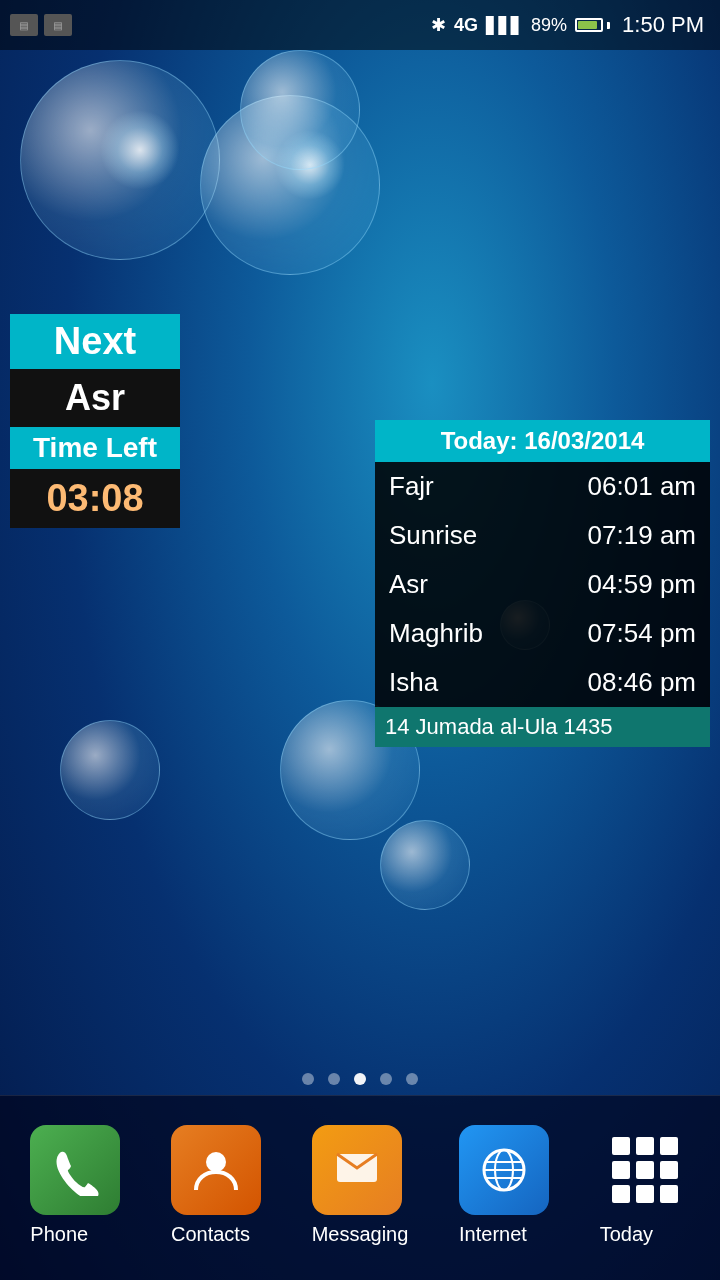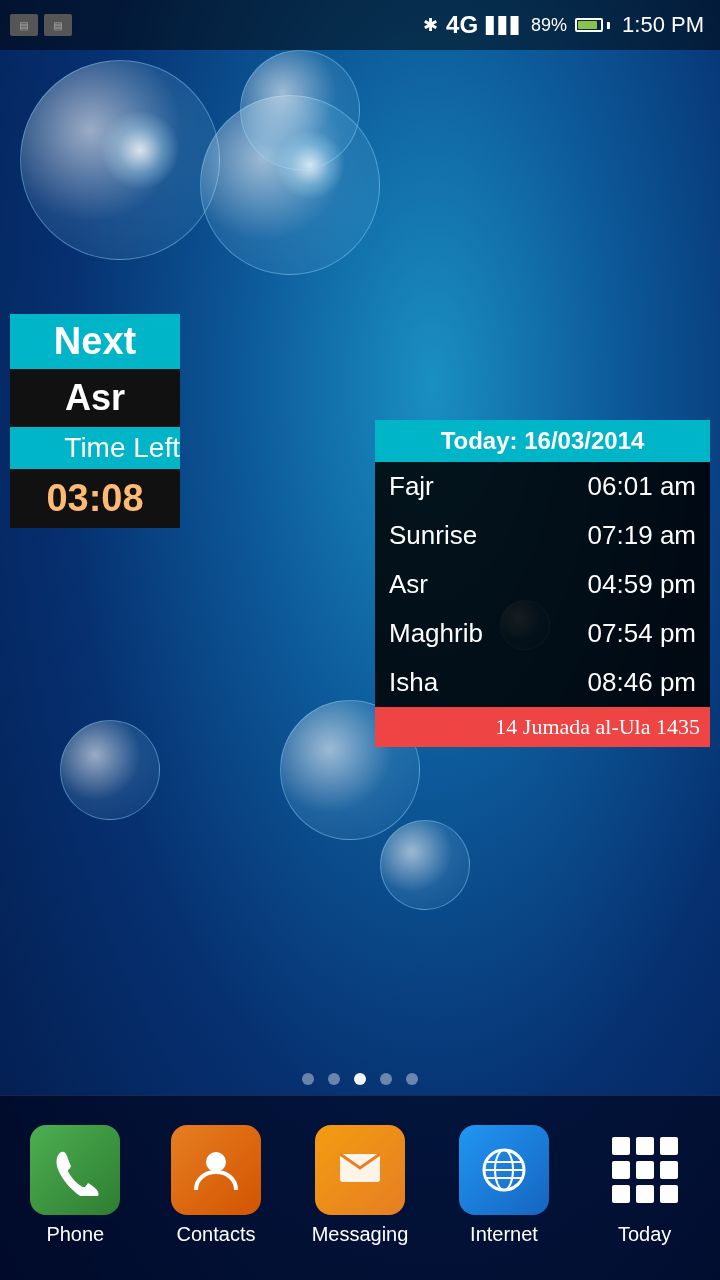--- a/index.html
+++ b/index.html
@@ -129,22 +129,22 @@
       font-size: 36px;
       font-weight: bold;
       text-align: center;
       padding: 8px 0;
     }
 
     .widget-time-left-label {
       background: #00b5c8;
       color: white;
       font-size: 28px;
-      font-weight: normal;
-      text-align: right;
+      font-weight: bold;
+      text-align: center;
       padding: 5px 0;
     }
 
     .widget-time-left-value {
       background: #111;
       color: #fdba74;
       font-size: 38px;
       font-weight: bold;
       text-align: center;
       padding: 8px 0;
@@ -183,26 +183,25 @@
 
     .prayer-name {
       font-weight: normal;
     }
 
     .prayer-time {
       font-weight: normal;
     }
 
     .widget-hijri-date {
-      background: #ef4444;
+      background: #0f766e;
       color: white;
       font-size: 22px;
-      text-align: right;
+      text-align: left;
       padding: 7px 10px;
-      font-family: Liberation Serif, serif;
     }
 
     
     .page-indicators {
       position: absolute;
       bottom: 195px;
       left: 0; right: 0;
       display: flex;
       justify-content: center;
       gap: 14px;
@@ -231,21 +230,21 @@
       align-items: center;
       justify-content: space-around;
       padding: 10px 5px 15px;
       z-index: 10;
       border-top: 1px solid rgba(255,255,255,0.1);
     }
 
     .dock-item {
       display: flex;
       flex-direction: column;
-      align-items: center;
+      align-items: flex-start;
       gap: 8px;
       cursor: pointer;
     }
 
     .dock-icon {
       width: 90px;
       height: 90px;
       border-radius: 16px;
       display: flex;
       align-items: center;
@@ -303,21 +302,21 @@
 <div class="bubble" style="width:90px;height:90px;top:820px;left:380px;"></div>
 <div class="bubble" style="width:50px;height:50px;top:600px;left:500px;"></div>
 
 <div class="status-bar">
   <div class="status-left">
     <div class="status-icon-box">▤</div>
     <div class="status-icon-box">▤</div>
   </div>
   <div class="status-right">
     <span style="font-size:18px;">✱</span>
-    <span style="font-size:24px;font-weight:bold;">4G</span>
+    <span style="font-size:18px;font-weight:bold;">4G</span>
     <span style="font-size:16px;">▋▋▋</span>
     <span style="font-size:18px;">89%</span>
     <div class="battery-icon">
       <div class="battery-body">
         <div class="battery-fill"></div>
       </div>
       <div class="battery-tip"></div>
     </div>
     <span style="font-size:22px;font-weight:500;margin-left:4px;">1:50 PM</span>
   </div>

